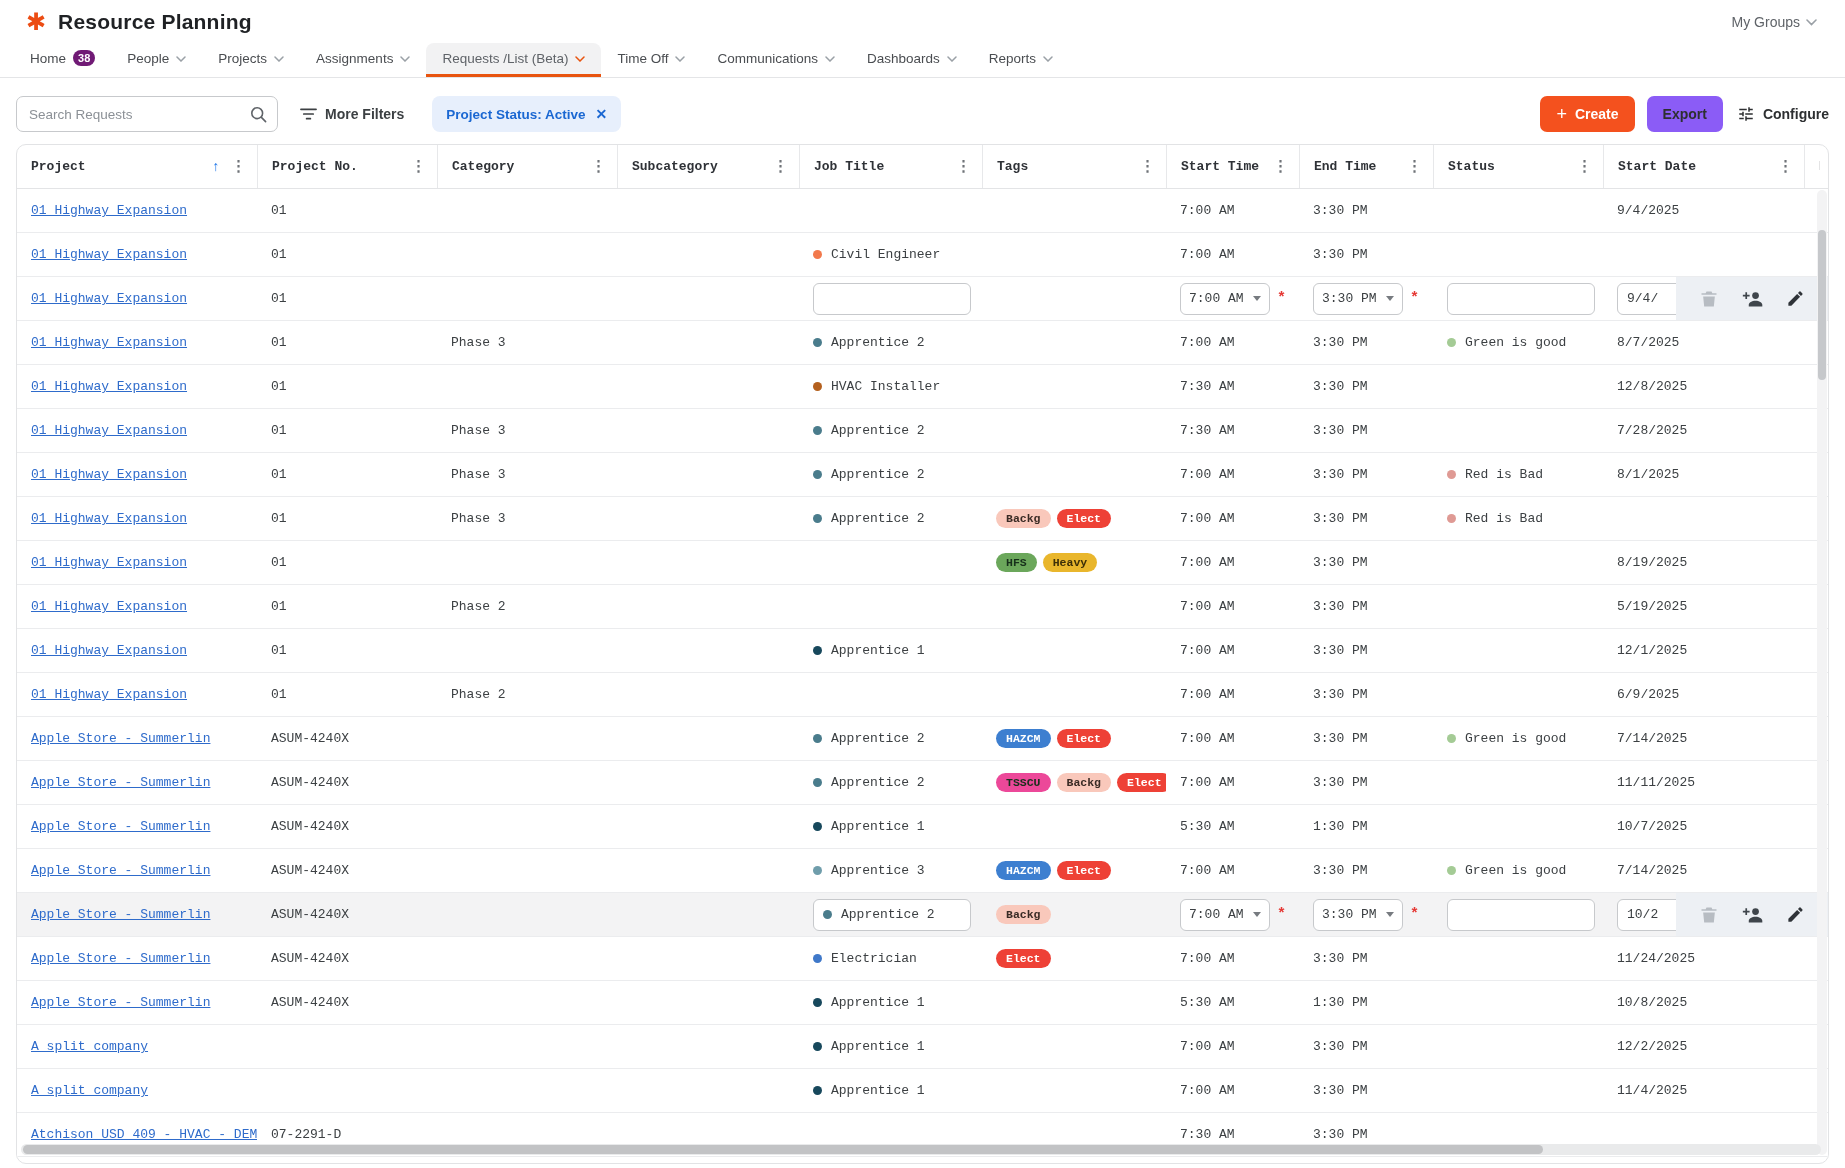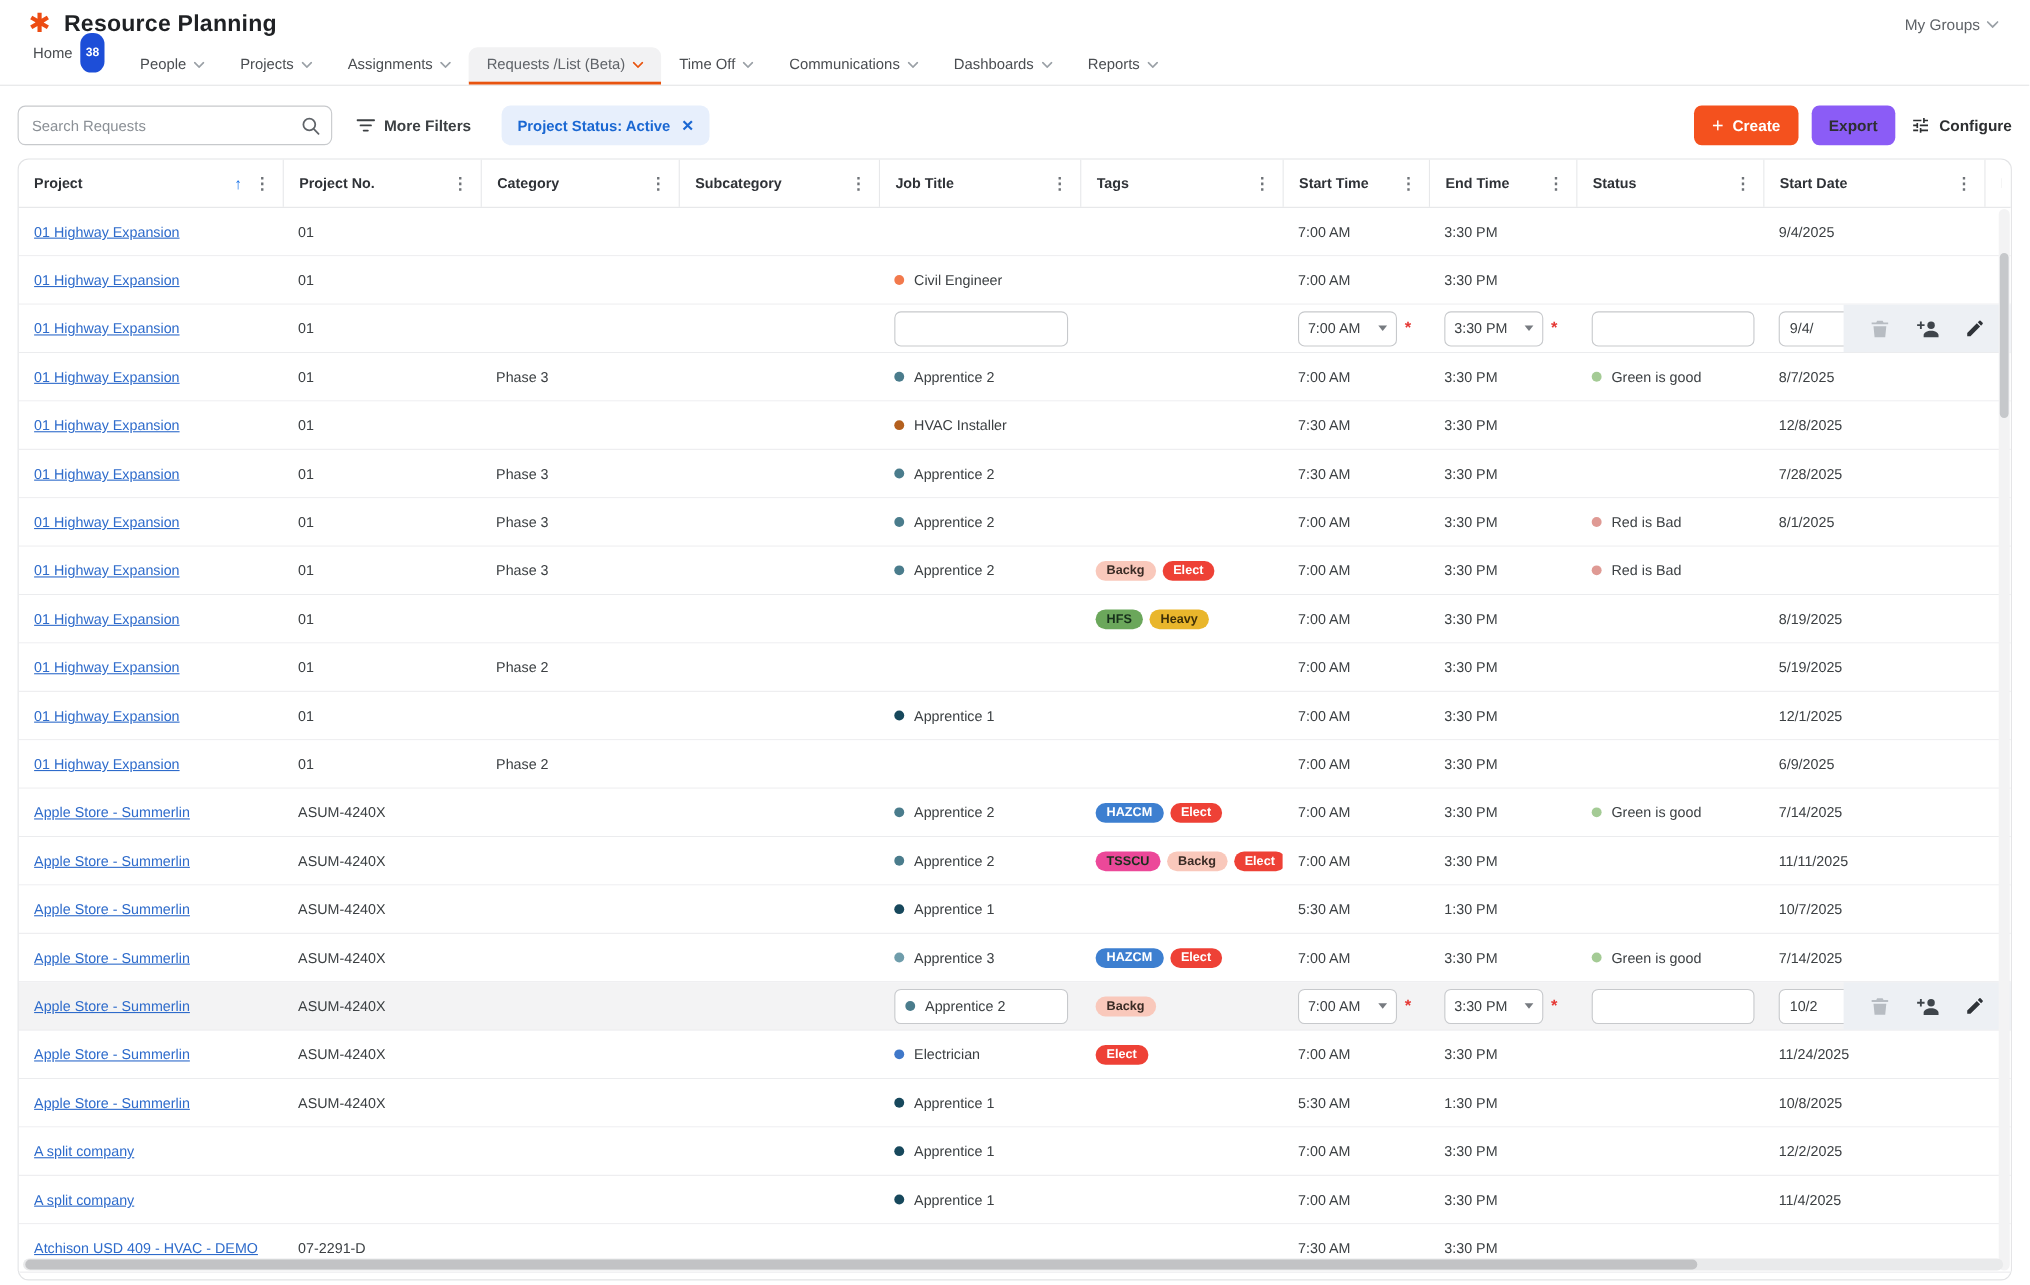--- a/index.html
+++ b/index.html
@@ -11,47 +11,47 @@
   .logo { color:#ec4c13; font-size:24px; line-height:1; margin-right:12px; }
   .app-title { font-size:21px; font-weight:700; color:#1f2124; letter-spacing:.2px; }
   .spacer { flex:1; }
   .my-groups { display:flex; align-items:center; gap:6px; color:#5f6368; font-size:14px; cursor:pointer; }
 
   
   .nav { display:flex; align-items:flex-end; height:34px; padding:0 14px; border-bottom:1px solid #e4e5e7; }
   .nav-item { display:flex; align-items:center; gap:7px; padding:8px 16px; font-size:13.5px;
     color:#4a4d51; cursor:pointer; border-bottom:3px solid transparent; white-space:nowrap; }
   .nav-item.active { background:#f2f2f3; border-radius:8px 8px 0 0; border-bottom:3px solid #e8540f; color:#5f6368; }
-  .badge { background:#1d4ed8; color:#fff; font-size:11px; font-weight:700; min-width:20px; height:36px;
+  .badge { background:#701a75; color:#fff; font-size:11px; font-weight:700; min-width:20px; height:16px;
     border-radius:10px; display:flex; align-items:center; justify-content:center; padding:5px 5px; }
 
   
   .toolbar { display:flex; align-items:center; margin:18px 16px 0 16px; height:36px; }
-  .search-box { display:flex; align-items:center; width:286px; height:36px; border:1px solid #c7c9cc;
+  .search-box { display:flex; align-items:center; width:262px; height:36px; border:1px solid #c7c9cc;
     border-radius:7px; padding:0 10px 0 12px; background:#fff; }
   .search-box input { border:none; outline:none; flex:1; font-size:13.5px; color:#3c4043;
     font-family:"Liberation Sans",sans-serif; }
   .search-box input::placeholder { color:#8b9096; }
   .more-filters { display:flex; align-items:center; gap:8px; margin-left:22px; font-size:14px;
     font-weight:700; color:#3c4043; cursor:pointer; }
   .chip { display:flex; align-items:center; gap:10px; margin-left:28px; background:#e7effc; color:#1a67d2;
     font-size:13.5px; font-weight:700; border-radius:8px; padding:0 14px; height:36px; cursor:pointer; }
   .chip .x { font-size:14px; font-weight:700; cursor:pointer; }
   .btn-create { display:flex; align-items:center; gap:8px; background:#f4511e; color:#fff; font-size:14px;
     font-weight:700; border:none; border-radius:7px; height:36px; padding:0 16px; cursor:pointer; }
   .btn-export { background:#8b5cf6; color:#2d2f31; font-size:14px; font-weight:700; border:none;
     border-radius:7px; height:36px; padding:0 16px; margin-left:12px; cursor:pointer;
     font-family:"Liberation Sans",sans-serif; }
   .btn-configure { display:flex; align-items:center; gap:8px; background:transparent; border:none;
     font-size:14px; font-weight:700; color:#2d2f31; margin-left:14px; cursor:pointer;
     font-family:"Liberation Sans",sans-serif; }
 
   
   .card { position:relative; margin:12px 16px 0 16px; width:1813px; height:1020px;
-    border:1px solid #e2e3e5; border-radius:10px; overflow:hidden; background:#fff; }
+    border:1px solid #e2e3e5; border-radius:10px; overflow:hidden; background:#fff;font-family:Liberation Mono, monospace; }
   .grid { display:grid; grid-template-columns:240px 180px 180px 182px 183px 184px 133px 134px 170px 201px 24px; }
   .thead { height:44px; border-bottom:1px solid #e3e4e6; }
   .th { display:flex; align-items:center; padding:0 8px 0 14px; font-size:13px; font-weight:700;
     color:#2f3237; border-left:1px solid #e7e8ea; overflow:hidden; white-space:nowrap; }
   .th:first-child { border-left:none; }
   .th .lbl { flex:1; overflow:hidden; text-overflow:clip; }
   .sort-arrow { color:#1a73e8; font-size:14px; font-weight:700; margin-right:8px; }
   .kebab { color:#6f7378; font-size:15px; padding:0 3px; cursor:pointer; }
   .row { height:44px; border-bottom:1px solid #ebecee; position:relative; background:#fff; }
   .row.gray { background:#f3f3f4; }

